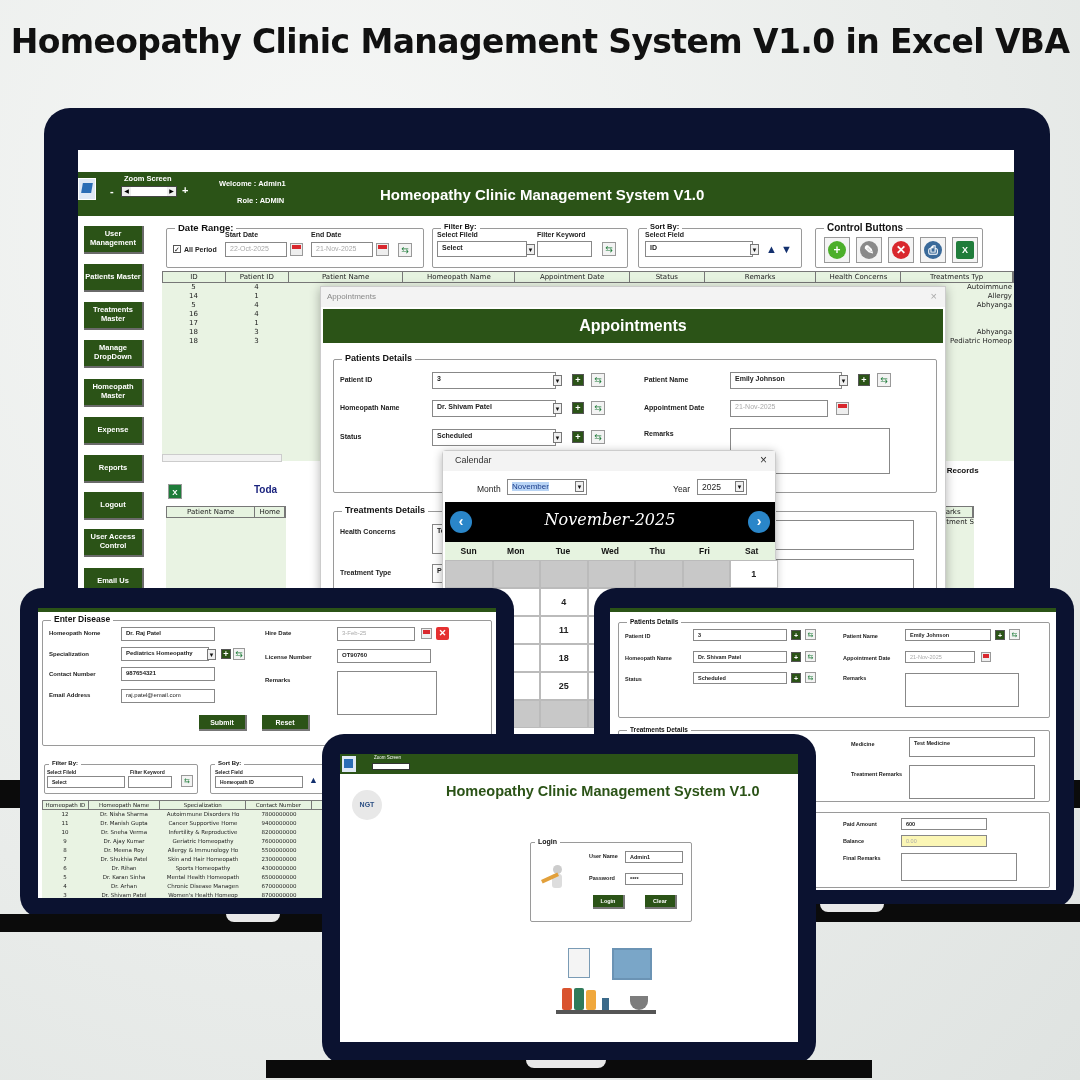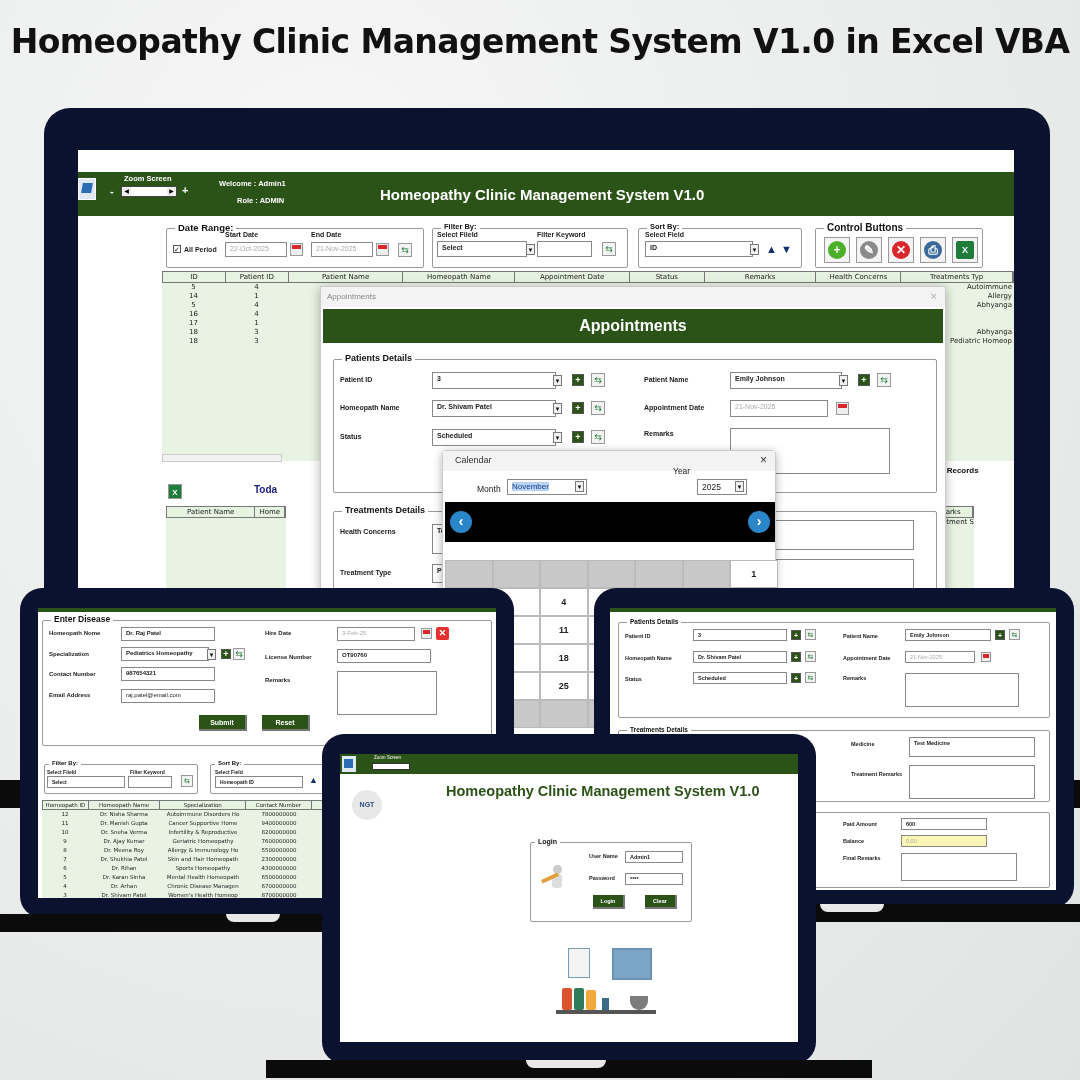--- a/index.html
+++ b/index.html
@@ -55,20 +55,32 @@
       <div style="position:absolute;left:43px;top:14px;width:56px;height:11px;background:#fff;border:1px solid #444">
           <span style="position:absolute;left:0;top:0;width:9px;height:9px;background:#eee;font-size:6px;color:#000;text-align:center">◀</span>
           <span style="position:absolute;right:0;top:0;width:9px;height:9px;background:#eee;font-size:6px;color:#000;text-align:center">▶</span>
         </div>
       <div style="position:absolute;left:104px;top:12px;font-size:11px;font-weight:bold">+</div>
       <div style="position:absolute;left:141px;top:7px;font-size:7.5px;font-weight:bold"><span>Welcome :</span> <span>Admin1</span></div>
       <div style="position:absolute;left:159px;top:24px;font-size:7.5px;font-weight:bold"><span>Role :</span> <span>ADMIN</span></div>
       <div style="position:absolute;left:302px;top:14px;font-size:15px;font-weight:bold">Homeopathy Clinic Management System V1.0</div>
     </div>
 
+    <div style="position:absolute;left:0;top:66px;width:78px;height:574px;background:#fff">
+      <div class="navbtn" style="top:10px">User Management</div>
+      <div class="navbtn" style="top:48px">Patients Master</div>
+      <div class="navbtn" style="top:86px">Treatments Master</div>
+      <div class="navbtn" style="top:124px">Manage DropDown</div>
+      <div class="navbtn" style="top:163px">Homeopath Master</div>
+      <div class="navbtn" style="top:201px">Expense</div>
+      <div class="navbtn" style="top:239px">Reports</div>
+      <div class="navbtn" style="top:276px">Logout</div>
+      <div class="navbtn" style="top:313px">User Access Control</div>
+      <div class="navbtn" style="top:352px">Email Us</div>
+    </div>
 
     <div class="fs" style="left:88px;top:78px;width:258px;height:40px">
       <div class="fs-legend" style="font-size:9.5px">Date Range:</div>
       <div class="lbl" style="left:58px;top:2px">Start Date</div>
       <div class="lbl" style="left:144px;top:2px">End Date</div>
       <div style="position:absolute;left:6px;top:16px;width:8px;height:8px;border:1px solid #555;font-size:7px;line-height:7px;text-align:center">✓</div>
       <div class="lbl" style="left:17px;top:17px">All Period</div>
       <div class="inp dim" style="left:58px;top:13px;width:62px;height:15px">22-Oct-2025</div>
       <div class="calicon" style="left:123px;top:14px"></div>
       <div class="inp dim" style="left:144px;top:13px;width:62px;height:15px">21-Nov-2025</div>
@@ -230,26 +242,36 @@
         <div class="inp" style="left:390px;top:8px;width:190px;height:30px"></div>
         <div class="inp" style="left:390px;top:47px;width:190px;height:32px"></div>
       </div>
     </div>
 
     <div class="dialog" style="left:364px;top:300px;width:334px;height:290px;background:#fff;border-radius:4px">
       <div style="height:20px;background:#f3f3f3;font-size:9px;color:#333;padding:4px 12px"><span>Calendar</span><span style="position:absolute;right:8px;top:2px;font-size:12px">×</span></div>
       <div class="lbl" style="left:34px;top:33px;font-weight:normal;font-size:8.5px">Month</div>
       <div class="inp" style="left:64px;top:28px;width:80px;height:16px"><span style="background:#b8d4f5;color:#1a3c8a;font-weight:normal;font-size:8px">November</span></div>
       <div class="dd" style="left:132px;top:30px">▼</div>
-      <div class="lbl" style="left:230px;top:15px;font-weight:normal;font-size:8.5px">Year</div>
+      <div class="lbl" style="left:230px;top:33px;font-weight:normal;font-size:8.5px">Year</div>
       <div class="inp" style="left:254px;top:28px;width:50px;height:16px;font-weight:normal;font-size:8.5px">2025</div>
       <div class="dd" style="left:292px;top:30px">▼</div>
       <div style="position:absolute;left:2px;top:51px;width:330px;height:40px;background:#000">
         <div style="position:absolute;left:5px;top:9px;width:22px;height:22px;border-radius:50%;background:#2a86c9;color:#fff;font-size:14px;font-weight:bold;text-align:center;line-height:21px">‹</div>
+        <div style="position:absolute;left:0;width:330px;top:8px;text-align:center;color:#fff;font-family:'DejaVu Serif',serif;font-style:italic;font-size:16px">November-2025</div>
         <div style="position:absolute;right:5px;top:9px;width:22px;height:22px;border-radius:50%;background:#2a86c9;color:#fff;font-size:14px;font-weight:bold;text-align:center;line-height:21px">›</div>
+      </div>
+      <div style="position:absolute;left:2px;top:91px;width:330px;height:18px;background:#e6f3e0;display:grid;grid-template-columns:repeat(7,47.2px);font-size:8.5px;font-weight:bold;text-align:center;line-height:18px">
+        <div>Sun</div>
+          <div>Mon</div>
+          <div>Tue</div>
+          <div>Wed</div>
+          <div>Thu</div>
+          <div>Fri</div>
+          <div>Sat</div>
       </div>
       <div class="calgrid" style="left:2px;top:109px">
         <div class="empty"></div>
           <div class="empty"></div>
           <div class="empty"></div>
           <div class="empty"></div>
           <div class="empty"></div>
           <div class="empty"></div>
           <div class="day">1</div>
         <div class="day"></div>

